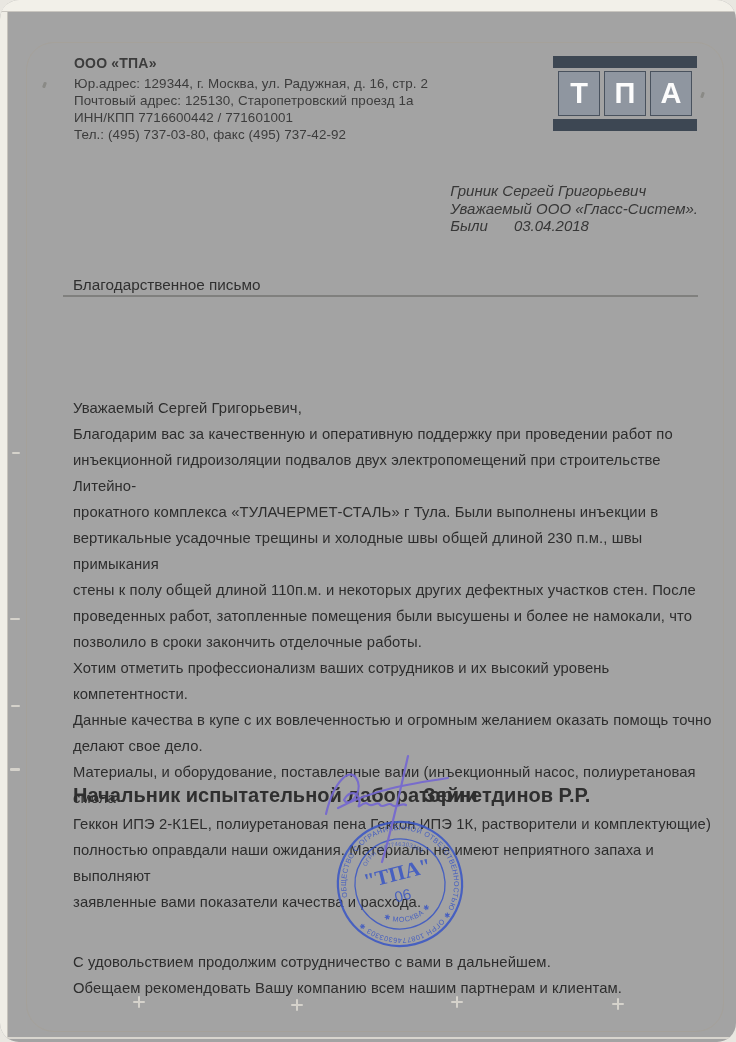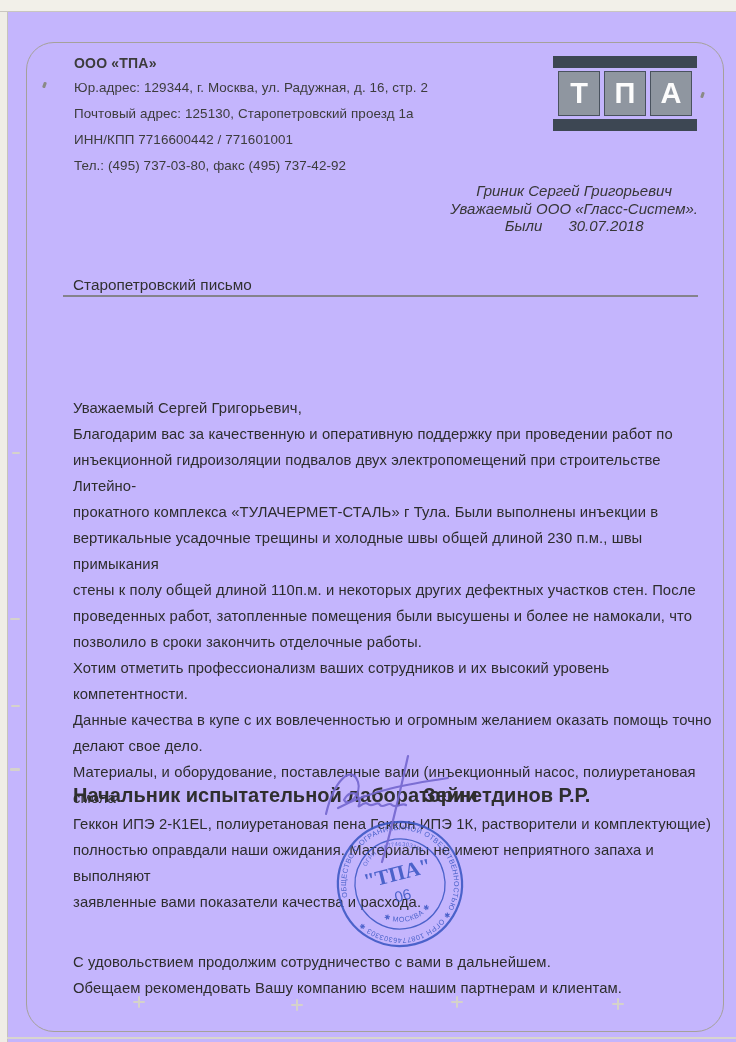--- a/index.html
+++ b/index.html
@@ -1,35 +1,35 @@
 <!DOCTYPE html>
 <html><head>
 <meta charset="utf-8">
 <style>
   html,body{margin:0;padding:0;}
   body{font-family:"Liberation Sans",sans-serif;background:#e9e7e1;}
-  #page{position:relative;width:736px;height:1042px;background:#c4b5fd;overflow:hidden;}
+  #page{position:relative;width:736px;height:1042px;background:#a3a3a3;overflow:hidden;border-radius:19px;}
   
   .edge-left{position:absolute;left:0;top:0;width:7px;height:1042px;background:#efede6;border-right:1px solid #c6c3bc;}
   .edge-top{position:absolute;left:0;top:0;width:736px;height:11px;background:#f2f0e9;border-bottom:1px solid #c9c6c0;}
   .edge-bottom{position:absolute;left:7px;top:1037px;width:729px;height:2px;background:#d8d5ce;}
   .frame{position:absolute;left:26px;top:42px;width:696px;height:988px;border:1px solid #a5a19a;border-radius:28px;}
   
   .company{position:absolute;left:74px;top:55px;color:#3c3c3c;}
   .company-name{font-size:14px;font-weight:bold;margin-bottom:4px;letter-spacing:.2px;}
-  .company-details{font-size:13.4px;line-height:26px;white-space:pre-line;letter-spacing:.1px;}
+  .company-details{font-size:13.4px;line-height:17px;white-space:pre-line;letter-spacing:.1px;}
   
   .logo{position:absolute;left:553px;top:56px;width:144px;}
   .logo-bar{height:12px;background:#3d4753;}
   .logo-row{display:flex;justify-content:center;gap:4px;margin:3px 0;}
   .logo-box{width:42px;height:45px;background:#8f96a0;border:1.5px solid #49525e;box-sizing:border-box;
             display:flex;align-items:center;justify-content:center;}
   .logo-box span{color:#fcfcfc;font-weight:bold;font-size:29px;line-height:1;}
   
-  .recipient{position:absolute;right:38px;top:182px;text-align:center;font-style:italic;
+  .recipient{position:absolute;right:38px;top:182px;text-align:left;font-style:italic;
              font-size:15px;line-height:17.6px;color:#373737;}
   .recipient .gap{display:inline-block;width:26px;}
   
   .title{position:absolute;left:73px;top:276px;font-size:15.3px;color:#303030;}
   .title-rule{position:absolute;left:63px;top:295px;width:635px;height:2px;background:#7a7a78;opacity:.85;}
   
   .body-text{position:absolute;left:73px;top:369px;width:655px;font-size:14.8px;line-height:26px;
              color:#2d2d2d;white-space:pre-line;letter-spacing:.1px;}
   .closing{margin-top:8px;}
   
@@ -73,25 +73,25 @@
           <span>А</span>
         </div>
     </div>
     <div class="logo-bar"></div>
   </div>
 
   <div class="recipient">
     <div>Гриник Сергей Григорьевич</div>
     <div>Уважаемый ООО «Гласс-Систем».</div>
     <div>
-      <span>Были</span><span class="gap"></span><span>30.07.2018</span>
+      <span>Были</span><span class="gap"></span><span>03.04.2018</span>
     </div>
   </div>
 
-  <div class="title">Старопетровский письмо</div>
+  <div class="title">Благодарственное письмо</div>
   <div class="title-rule"></div>
 
   <div class="body-text">
     <div>Уважаемый Сергей Григорьевич,
 Благодарим вас за качественную и оперативную поддержку при проведении работ по
 инъекционной гидроизоляции подвалов двух электропомещений при строительстве Литейно-
 прокатного комплекса «ТУЛАЧЕРМЕТ-СТАЛЬ» г Тула. Были выполнены инъекции в
 вертикальные усадочные трещины и холодные швы общей длиной 230 п.м., швы примыкания
 стены к полу общей длиной 110п.м. и некоторых других дефектных участков стен. После
 проведенных работ, затопленные помещения были высушены и более не намокали, что

